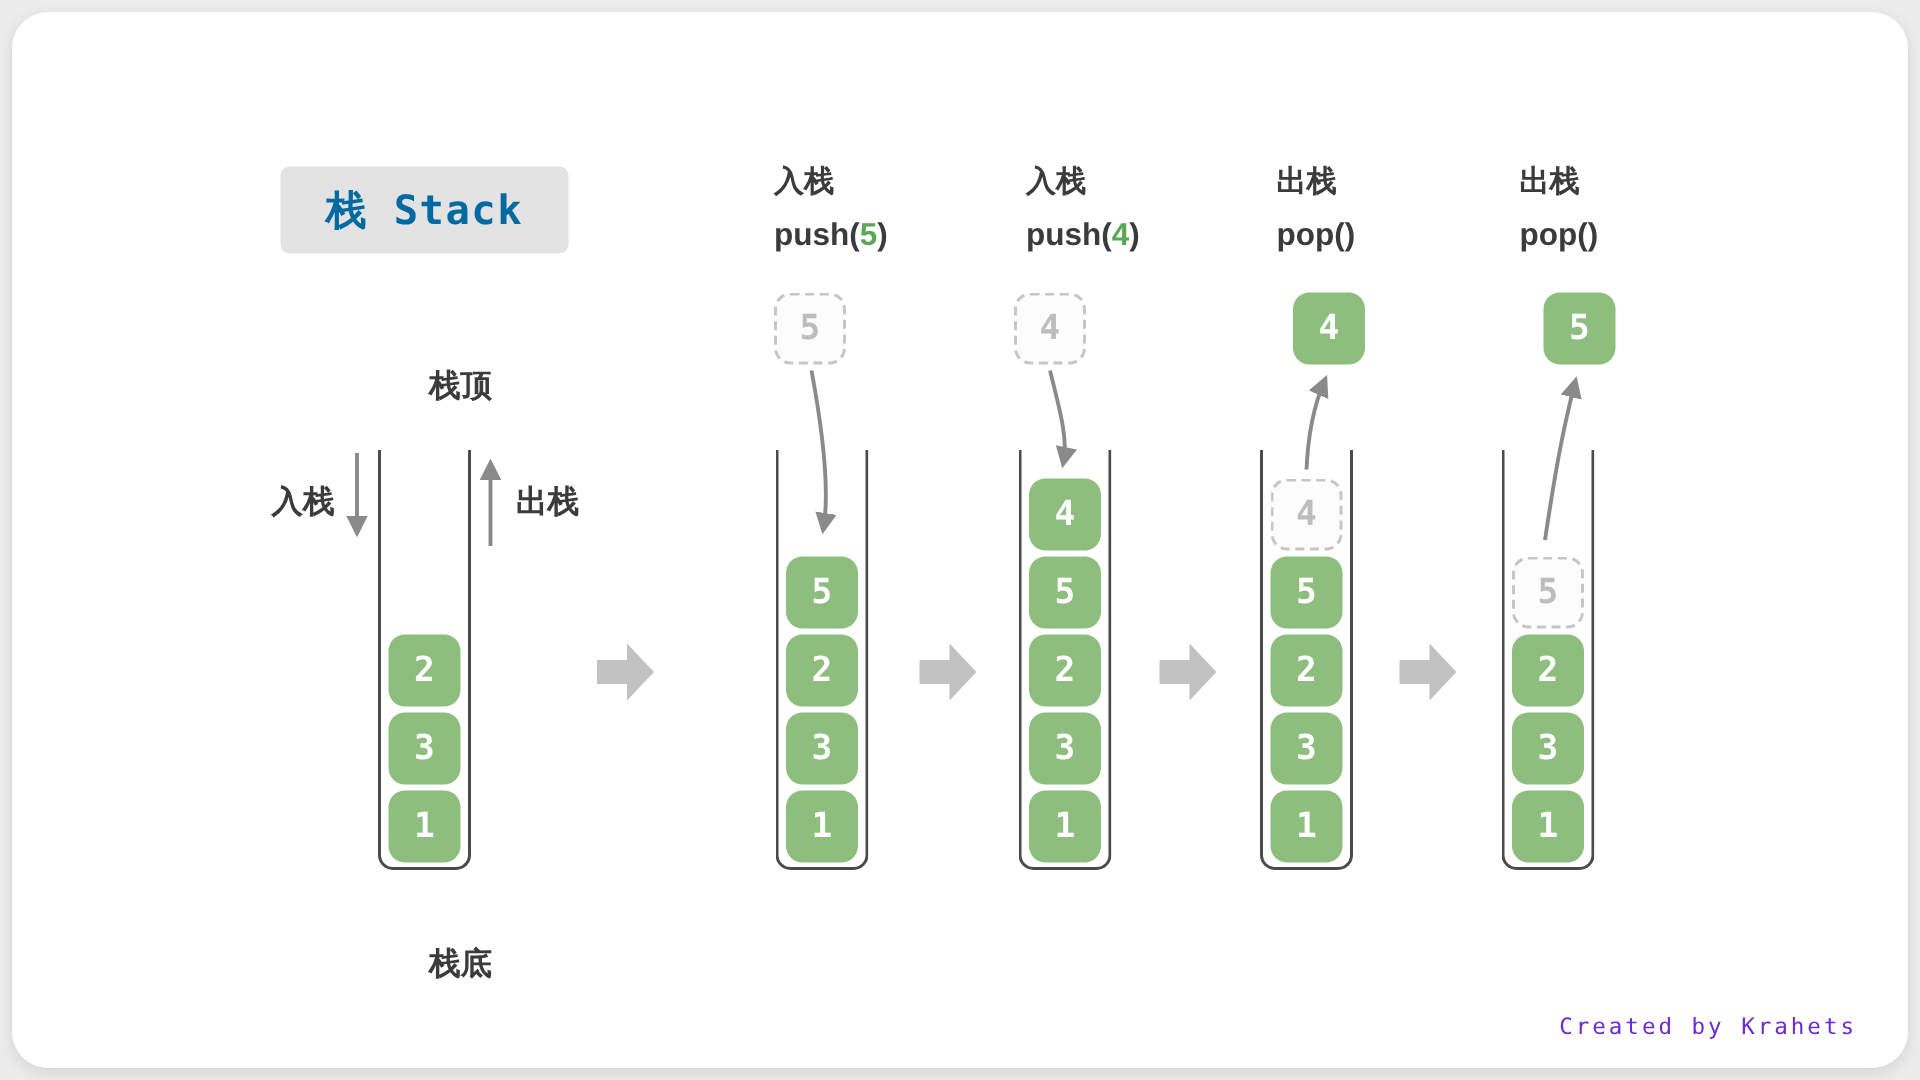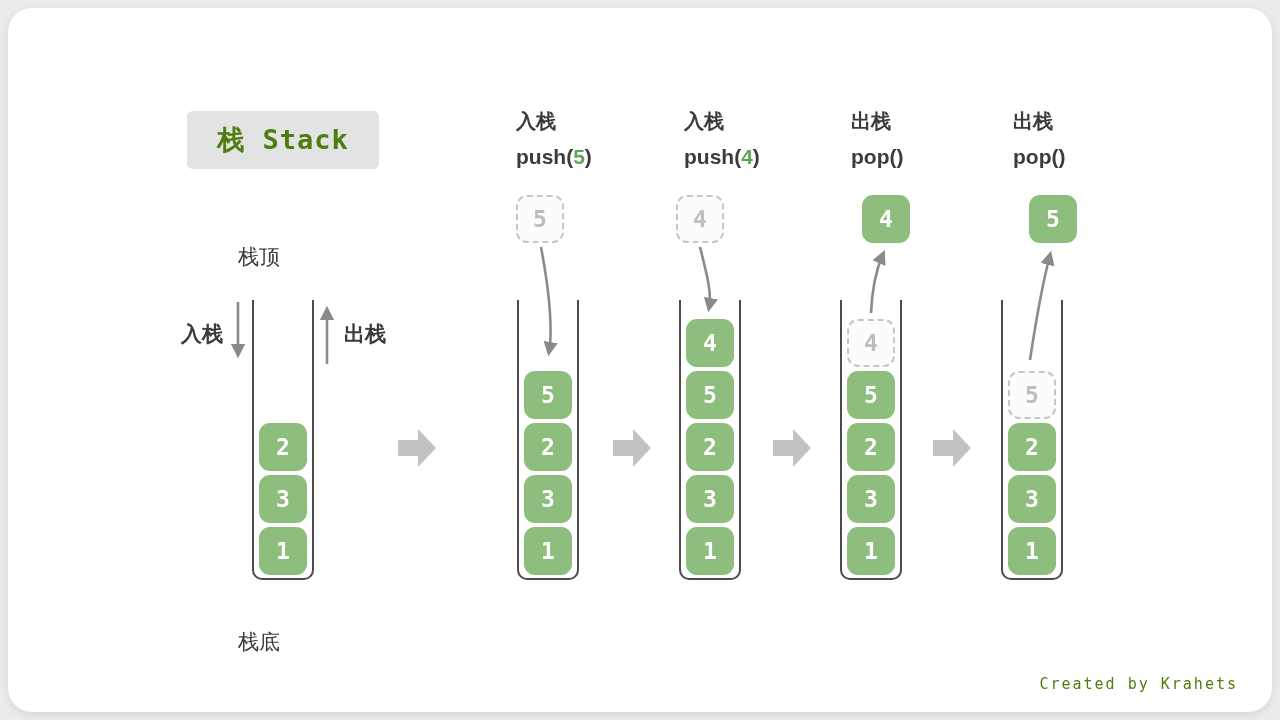--- a/index.html
+++ b/index.html
@@ -13,32 +13,32 @@
   .card {
     position: absolute; left: 8px; top: 8px; width: 1264px; height: 704px;
     background: #ffffff; border-radius: 24px;
     box-shadow: 0 3px 10px rgba(0,0,0,0.10);
   }
   .badge {
     position: absolute; left: 187px; top: 111px; width: 192px; height: 58px;
     background: #e3e3e3; border-radius: 6px;
     display: flex; align-items: center; justify-content: center;
     font-family: "DejaVu Sans Mono", "Liberation Mono", monospace;
-    font-size: 27px; font-weight: bold; color: #4d7c0f; letter-spacing: 1px;
+    font-size: 27px; font-weight: bold; color: #0369a1; letter-spacing: 1px;
   }
   .op-label { position: absolute; top: 104px; }
   .op-line1 { font-size: 20px; font-weight: 600; color: #3b3b3b; line-height: 35px; }
   .op-code {
     font-family: Liberation Sans, sans-serif;
     font-size: 21px; font-weight: 600; color: #3b3b3b; line-height: 35px;
   }
   .op-arg { color: #5ba758; font-weight: bold; }
   .note {
-    position: absolute; width: 90px; text-align: left;
-    font-size: 21px; font-weight: normal; color: #3b3b3b;
+    position: absolute; width: 90px; text-align: right;
+    font-size: 21px; font-weight: bold; color: #3b3b3b;
   }
   .side-label {
     position: absolute; font-size: 21px; font-weight: bold; color: #3b3b3b;
   }
   .stack-container {
     position: absolute; top: 300px; width: 62px; height: 280px;
     border-left: 2px solid #4b4b4b; border-right: 2px solid #4b4b4b;
     border-bottom: 2px solid #4b4b4b; border-radius: 0 0 10px 10px;
     background: transparent;
   }
@@ -52,21 +52,21 @@
   .box.ghost {
     background: #fcfcfc; border: 2px dashed #c6c6c6; color: #bdbdbd;
   }
   .svg-overlay {
     position: absolute; left: 0; top: 0; width: 1280px; height: 720px;
     pointer-events: none;
   }
   .watermark {
     position: absolute; right: 42px; top: 675px;
     font-family: "DejaVu Sans Mono", "Liberation Mono", monospace;
-    font-size: 15px; color: #4d7c0f; letter-spacing: 2px;
+    font-size: 15px; color: #6d28d9; letter-spacing: 2px;
   }
 </style>
 </head>
 <body>
 
 <div class="page">
   <div class="card"></div>
 
   <div class="badge">
     <span>栈 Stack</span>

